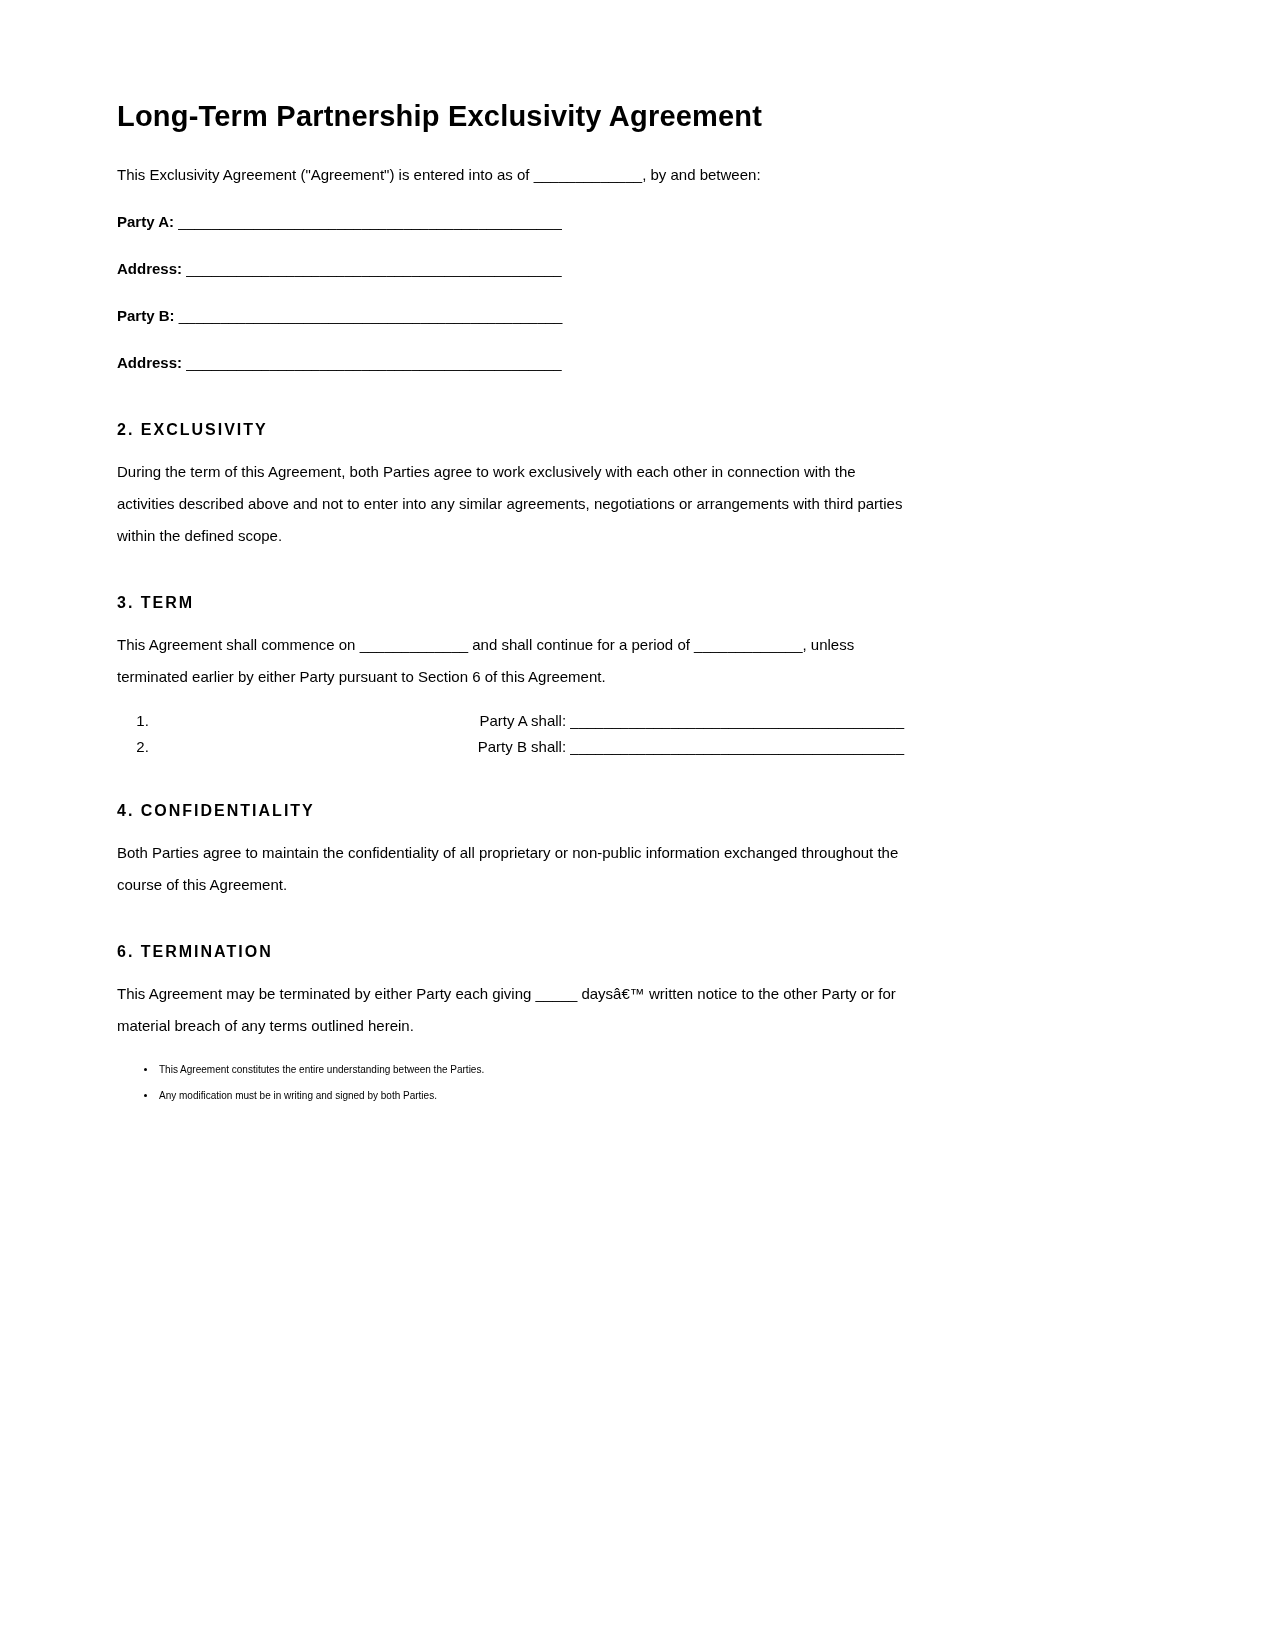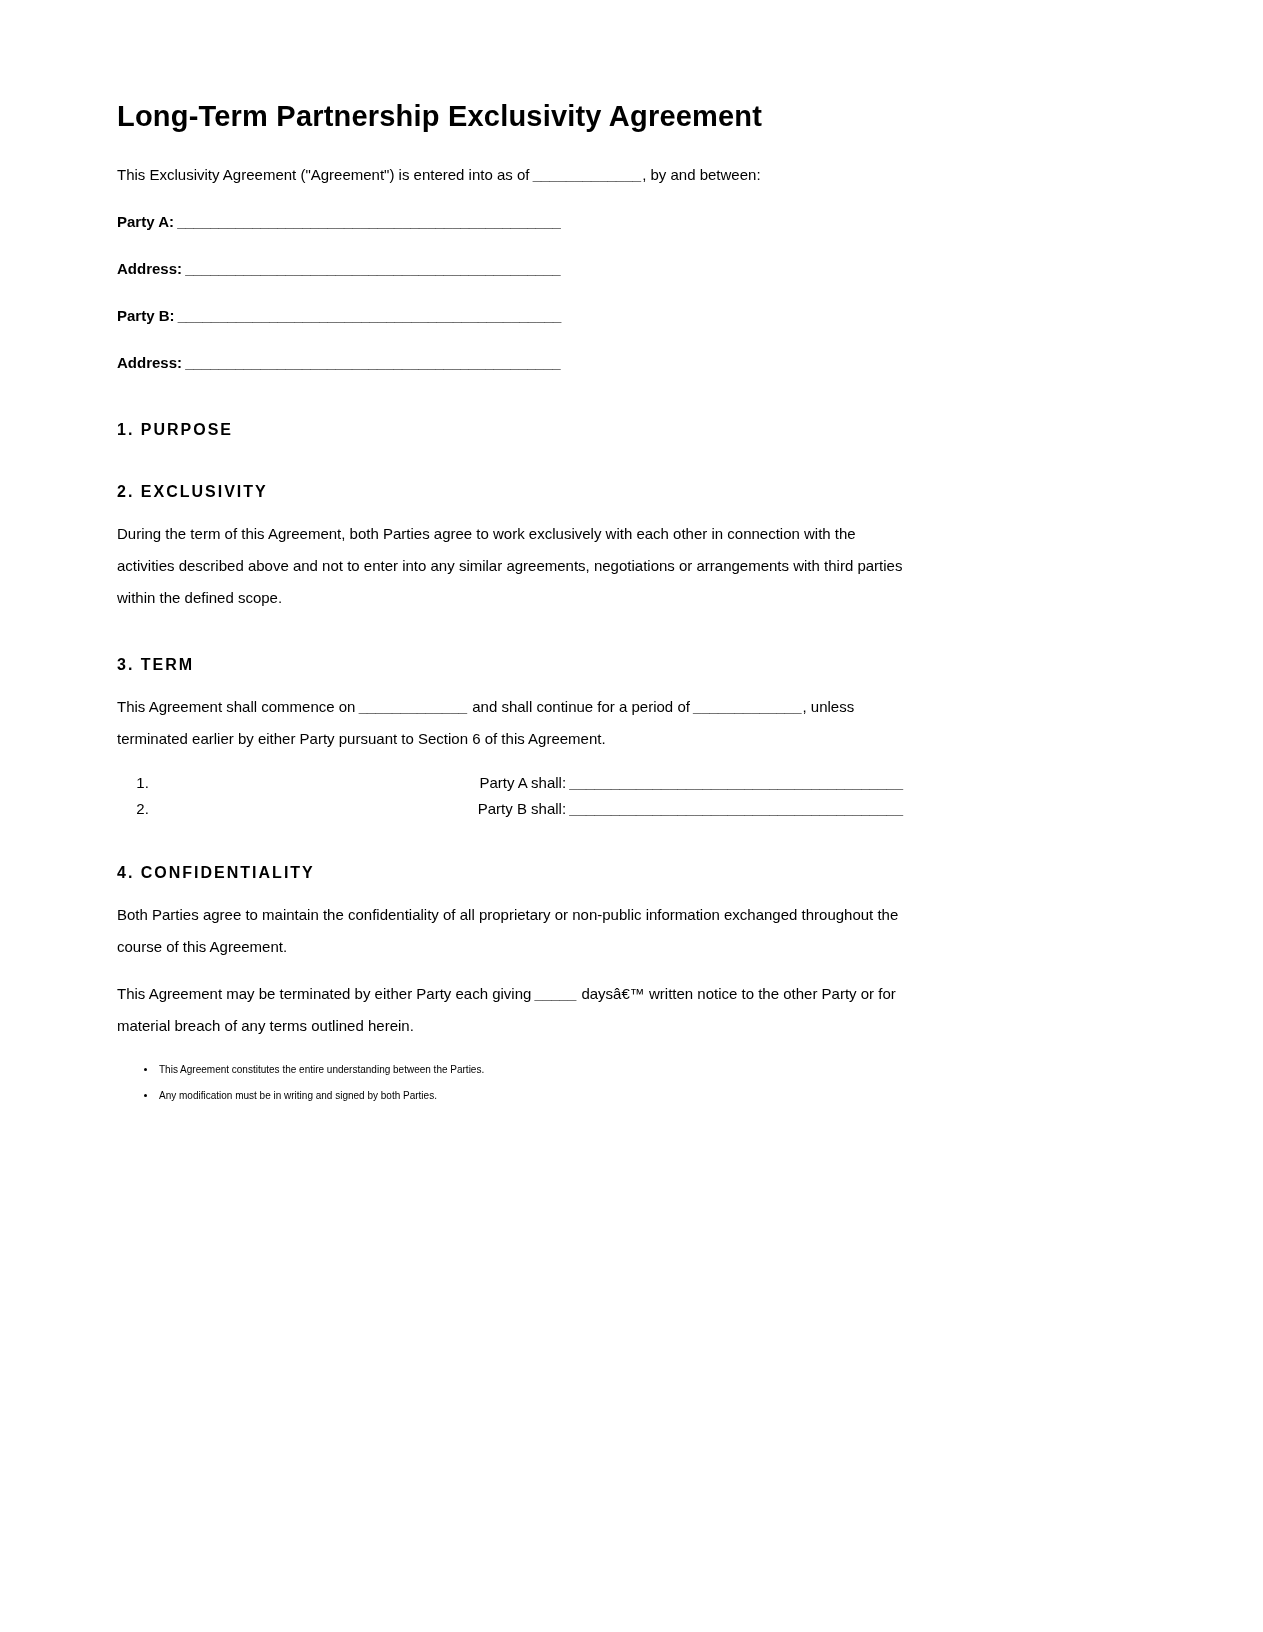--- a/index.html
+++ b/index.html
@@ -39,21 +39,20 @@
     line-height: 22px;
     font-weight: 700;
     letter-spacing: 2px;
     margin: 40px 0 10px 0;
   }
   .party-line .label { font-weight: 700; }
   .blank {
     letter-spacing: 0;
     white-space: normal;
     word-break: break-all;
-    font-style: italic;
   }
   ol.obligations-list {
     font-size: 15px;
     line-height: 26px;
     margin: 15px 0;
     padding-left: 36px;
     list-style: decimal;
   }
   ol.obligations-list li { padding-left: 3px; text-align: right; }
   ul.misc-list {
@@ -75,36 +74,36 @@
   <p class="body-text"><span>This Exclusivity Agreement ("Agreement") is entered into as of </span><span class="blank">_____________</span><span>, by and between:</span></p>
 
   <p class="body-text party-line"><span class="label">Party A:</span> <span class="blank">______________________________________________</span></p>
 
   <p class="body-text party-line"><span class="label">Address:</span> <span class="blank">_____________________________________________</span></p>
 
   <p class="body-text party-line"><span class="label">Party B:</span> <span class="blank">______________________________________________</span></p>
 
   <p class="body-text party-line"><span class="label">Address:</span> <span class="blank">_____________________________________________</span></p>
 
-  <h2 class="section-heading">1. PURPOSE</h2>
 
   <h2 class="section-heading">2. EXCLUSIVITY</h2>
   <p class="body-text">During the term of this Agreement, both Parties agree to work exclusively with each other in connection with the activities described above and not to enter into any similar agreements, negotiations or arrangements with third parties within the defined scope.</p>
 
   <h2 class="section-heading">3. TERM</h2>
   <p class="body-text"><span>This Agreement shall commence on </span><span class="blank">_____________</span><span> and shall continue for a period of </span><span class="blank">_____________</span><span>, unless terminated earlier by either Party pursuant to Section 6 of this Agreement.</span></p>
 
   <ol class="obligations-list">
     <li><span>Party A shall: </span><span class="blank">________________________________________</span></li>
     <li><span>Party B shall: </span><span class="blank">________________________________________</span></li>
   </ol>
 
   <h2 class="section-heading">4. CONFIDENTIALITY</h2>
   <p class="body-text">Both Parties agree to maintain the confidentiality of all proprietary or non-public information exchanged throughout the course of this Agreement.</p>
 
+  <h2 class="section-heading">6. TERMINATION</h2>
   <p class="body-text"><span>This Agreement may be terminated by either Party each giving </span><span class="blank">_____</span><span> daysâ€™ written notice to the other Party or for material breach of any terms outlined herein.</span></p>
 
   <ul class="misc-list">
     <li>This Agreement constitutes the entire understanding between the Parties.</li>
     <li>Any modification must be in writing and signed by both Parties.</li>
   </ul>
 
 </div>
 
 </body></html>

